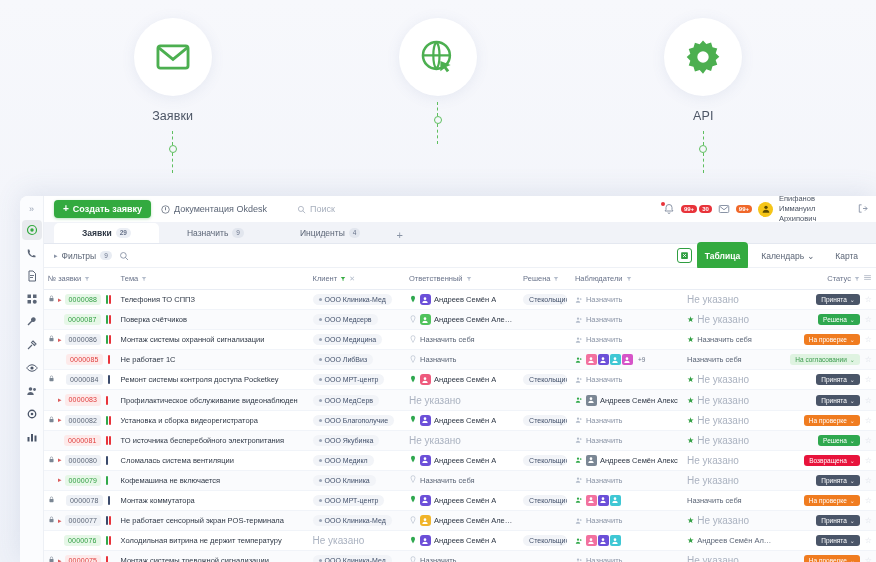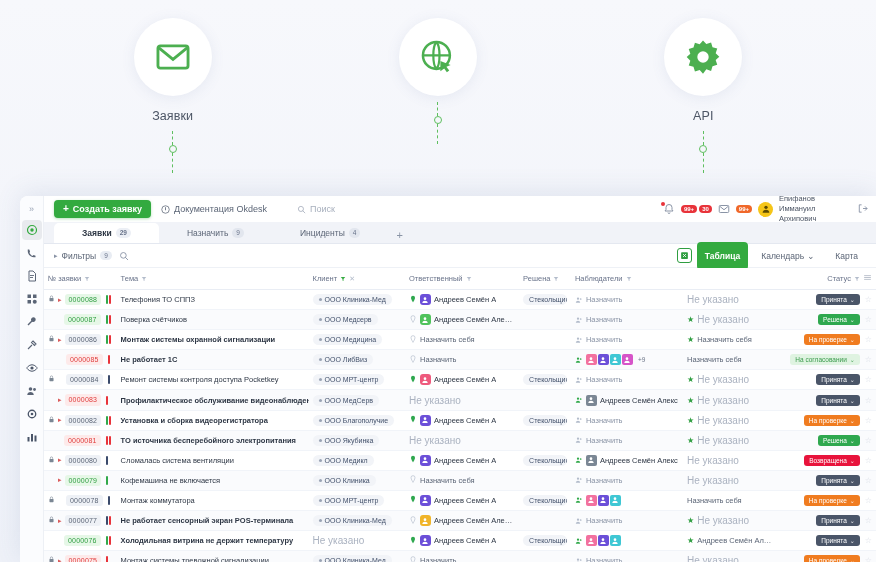--- a/index.html
+++ b/index.html
@@ -159,21 +159,21 @@
   }
   .tn-green { background: #e6f7e7; color: #2f9e41; }
   .tn-gray  { background: #eef1f6; color: #5b6576; }
   .tn-red   { background: #fdeaea; color: #e03b3b; }
   .prio { display: inline-flex; gap: 1px; margin: 0 2px; }
   .prio i { width: 2px; height: 9px; border-radius: 1px; display: inline-block; }
   .p-green { background: #31a94a; }
   .p-red { background: #e8333a; }
   .p-navy { background: #3b4a6b; }
   .subject { font-size: 7.5px; color: #2d3644; overflow: hidden; text-overflow: ellipsis; }
-  .subject.bold { font-weight: bold; margin-top: 43px; }
+  .subject.bold { font-weight: normal; margin-top: 43px; }
 
   .chip {
     background: #f2f4f8; border-radius: 9px; padding: 2px 6px; font-size: 7px; color: #42506a;
     display: inline-flex; align-items: center; gap: 3px; max-width: 100%; overflow: hidden;
   }
   .chip .dotp { width: 3px; height: 3px; border-radius: 50%; background: #9aa4b5; flex: 0 0 3px; }
   .muted { color: #aab2c0; font-size: 10px; }
 
   .ava {
     width: 11px; height: 11px; border-radius: 3px; display: inline-flex; align-items: center;

